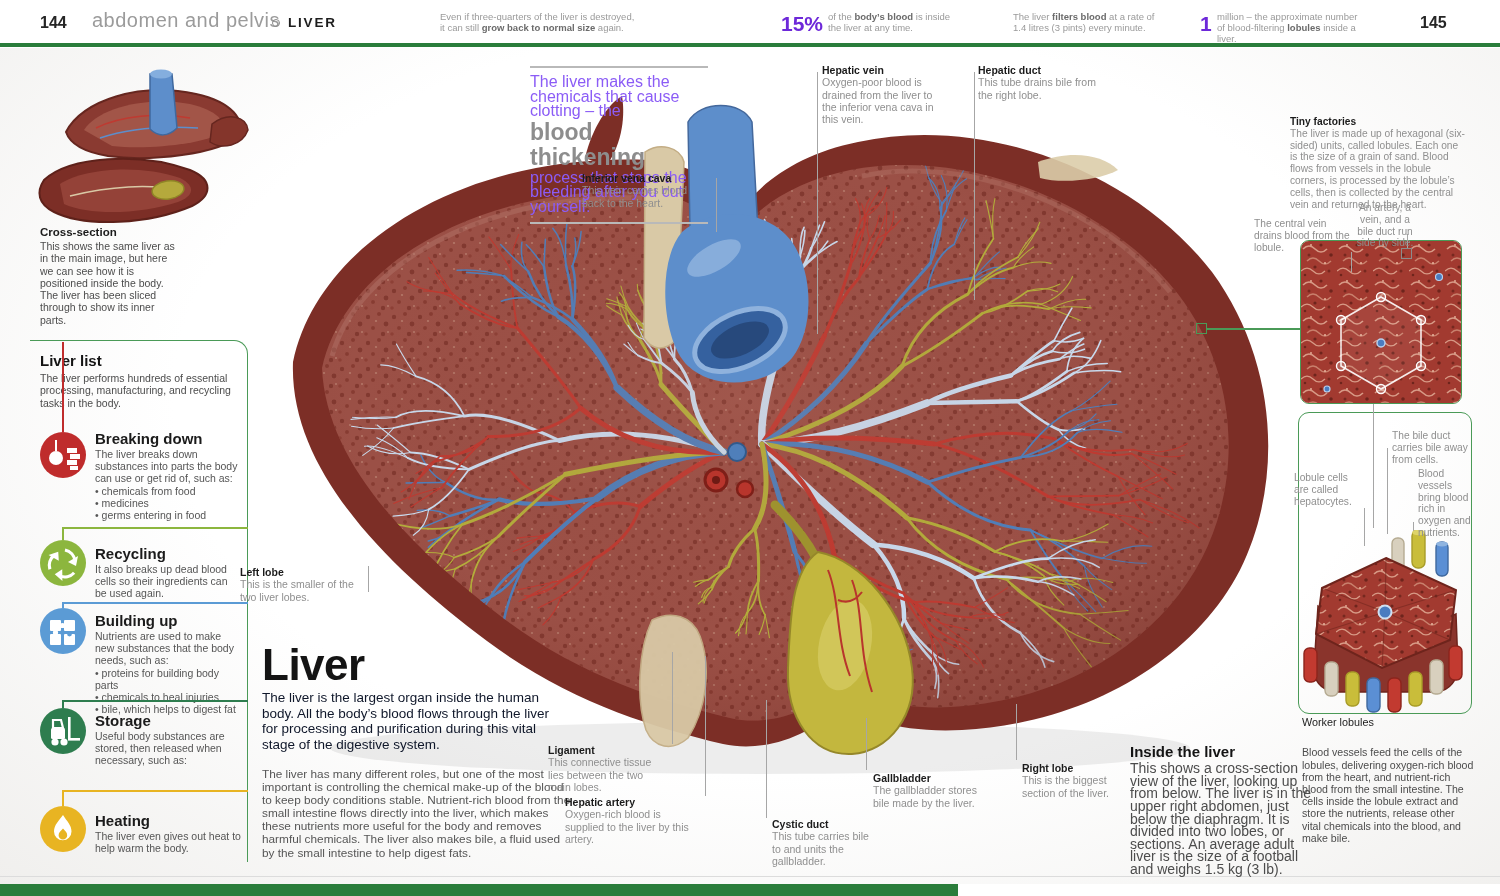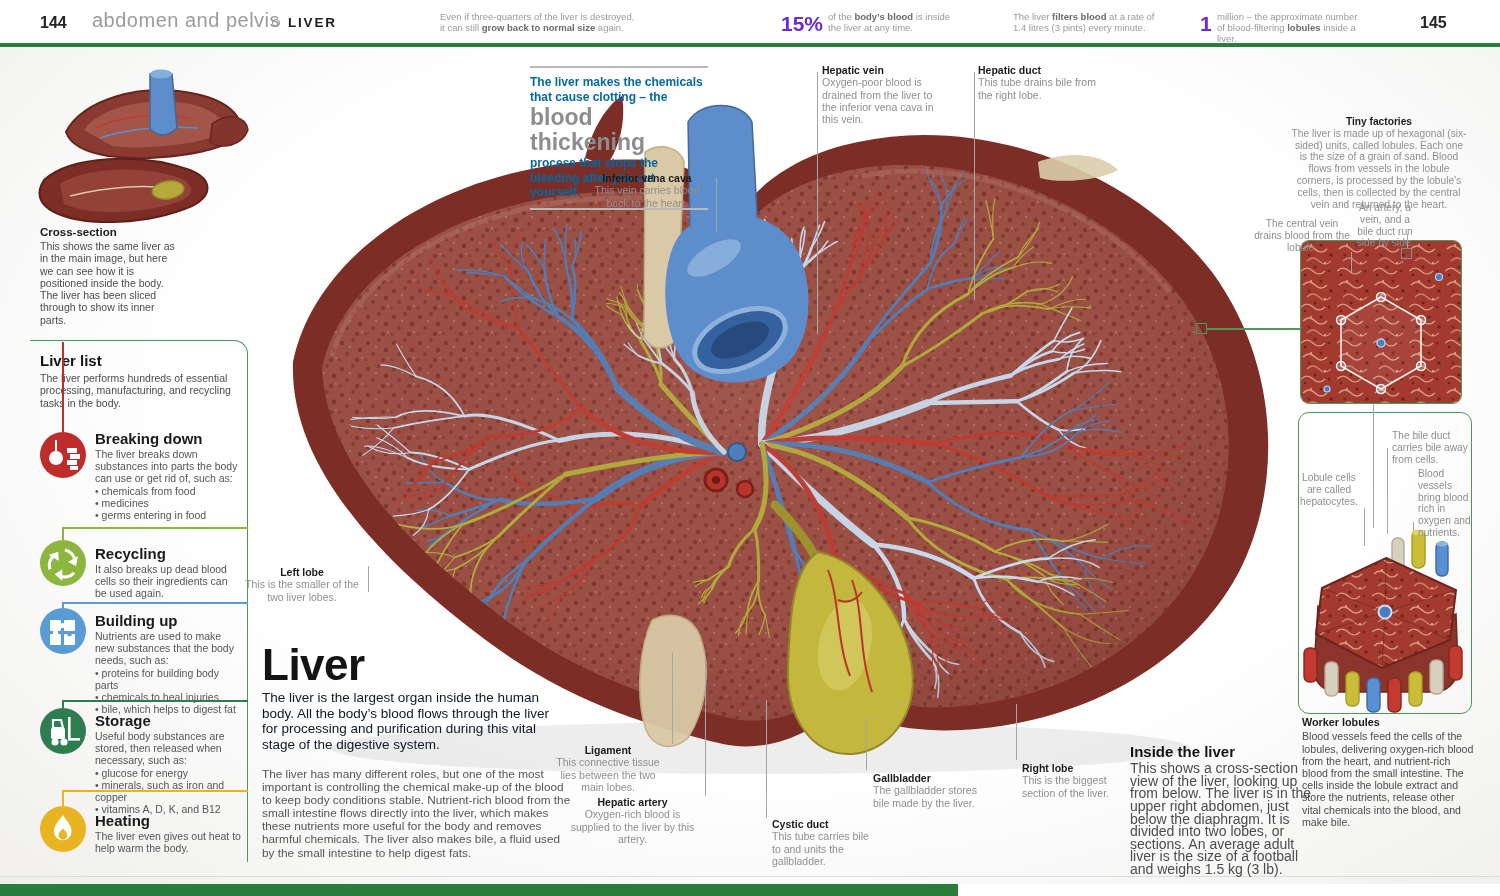--- a/index.html
+++ b/index.html
@@ -15,33 +15,33 @@
   .sep-circle{width:8px;height:8px;border:1.5px solid #8a8a8a;border-radius:50%}
   .topic{font-size:13.5px;font-weight:bold;letter-spacing:1.8px;color:#1d1d1d}
   .rule-green{position:absolute;left:0;top:43px;width:1500px;height:4px;background:#2a7d3b;z-index:6}
   .fact{position:absolute;font-size:9.5px;line-height:11px;color:#9a9a9a;z-index:6}
   .fact strong{color:#6b6b6b}
   .fact-big{position:absolute;font-size:21px;font-weight:bold;color:#6d28d9;z-index:6;line-height:21px}
   
   .lbl{position:absolute;z-index:7;font-size:10.5px;line-height:12.3px}
   .lbl .lt{font-weight:bold;color:#1b1b1b}
   .lbl .lb{color:#8f8f8f}
-  .ra{text-align:center}
+  .ra{text-align:left}
   .ca{text-align:center}
   .tiny{font-size:10.2px;line-height:11.8px}
   
   .ln{position:absolute;width:1px;background:#a6a6a6;z-index:5}
   .lnh{position:absolute;height:1px;background:#a6a6a6;z-index:5}
   .lng{background:#4a9a57;height:1.5px}
   .marker{position:absolute;border:1.5px solid #8c8c8c;background:transparent;z-index:5}
   .marker.green{border-color:#4a9a57}
   
   .clot{position:absolute;left:530px;top:66px;width:178px;z-index:7;
         border-top:2px solid #b9b9b9;border-bottom:2px solid #b9b9b9;padding:7px 0 8px}
-  .clot .cl{font-size:12px;font-weight:bold;color:#0369a1;line-height:14.5px}
+  .clot .cl{font-size:16px;font-weight:normal;color:#8b5cf6;line-height:14.5px}
   .clot .cb{font-size:23px;font-weight:bold;color:#8d8d8d;line-height:25px;margin:1px 0}
   
   .leftblock{position:absolute;z-index:7}
   .lc-h{font-size:11.5px;font-weight:bold;color:#1b1b1b;margin-bottom:2px}
   .lc-b{font-size:10.5px;color:#4c4c4c;line-height:12.3px}
   .listbox{position:absolute;left:30px;top:340px;width:218px;height:522px;z-index:4;
         border-top:1.5px solid #4a9a57;border-right:1.5px solid #4a9a57;border-top-right-radius:14px}
   .ll-title{font-size:15px;font-weight:bold;color:#141414}
   .sec{position:absolute;left:40px;width:208px;z-index:7}
   .sec .elbow{position:absolute;background:#888}
@@ -51,21 +51,21 @@
   .sec .sb{font-size:10.5px;color:#555;line-height:12.2px}
   .sec .bullets{font-size:10.5px;color:#555;line-height:12.2px}
   
   .art-title{position:absolute;left:262px;top:640px;font-size:44px;font-weight:bold;color:#141414;z-index:7;letter-spacing:-.5px}
   .art-intro{position:absolute;left:262px;top:690px;width:304px;font-size:13.5px;font-weight:normal;
         color:#0f172a;line-height:15.6px;z-index:7}
   .art-body{position:absolute;left:262px;top:768px;width:312px;font-size:11.8px;color:#565656;line-height:13.1px;z-index:7}
   
   .il-h{font-size:15px;font-weight:bold;color:#141414;margin-bottom:4px}
   .il-b{font-size:14px;color:#4c4c4c;line-height:12.6px}
-  .wk-h{font-size:10.8px;font-weight:bold;color:#1b1b1b;margin-bottom:2px}
+  .wk-h{font-size:10.8px;font-weight:normal;color:#1b1b1b;margin-bottom:18px}
   .wk-b{font-size:10.6px;color:#4c4c4c;line-height:12.2px}
   .gbox{position:absolute;border:1.5px solid #4a9a57;z-index:4;background:transparent}
   #texbox{left:1300px;top:240px;width:162px;height:164px;border-radius:9px;overflow:hidden;z-index:4}
   #lobbox{left:1298px;top:412px;width:174px;height:302px;border-radius:11px}
   .artsvg{position:absolute;z-index:2;pointer-events:none}
   
   .bottom-rule{position:absolute;left:0;top:876px;width:1500px;height:1px;background:#dcdcdc;z-index:6}
   .bottom-bar{position:absolute;left:0;top:884px;width:958px;height:12px;background:#2a7d3b;z-index:6}
 </style>
 </head>
@@ -686,25 +686,20 @@
       <rect x="11" y="20" width="14" height="11" rx="1.5" fill="#fff"></rect>
       <path d="M 13 20 L 13 12 L 21 12 L 23 20 Z" fill="none" stroke="#fff" stroke-width="2.2"></path>
       <rect x="28" y="9" width="2.6" height="23" fill="#fff"></rect>
       <rect x="28" y="30" width="12" height="2.6" fill="#fff"></rect>
       <circle cx="15" cy="34" r="3.6" fill="#fff"></circle>
         <circle cx="24" cy="34" r="3.6" fill="#fff"></circle>
     </svg>
     <div class="stext" style="top:12px">
       <div class="sh">Storage</div>
       <div class="sb">Useful body substances are stored, then released when necessary, such as:</div>
-      <div class="bullets">
-          <div>• glucose for energy</div>
-          <div>• minerals, such as iron and copper</div>
-          <div>• vitamins A, D, K, and B12</div>
-        </div>
     </div>
   </div>
 
   <div class="sec" style="top:790px;height:72px">
     <div class="elbow" style="left: 22px; top: 0px; width: 186px; height: 2px; background: rgb(232, 180, 34);"></div>
     <div class="elbow" style="left: 22px; top: 0px; width: 2px; height: 16px; background: rgb(232, 180, 34);"></div>
     <svg class="icon" style="top:16px" width="46" height="46" viewBox="0 0 46 46">
       <circle class="icon-circle" cx="23" cy="23" r="23" fill="#e8b422"></circle>
       <path d="M23 9 C27 15.5 31.5 19 31.5 25.5 A8.7 8.7 0 1 1 14 25.5 C14 19 19 14.5 23 9 Z" fill="#fff"></path>
       <path class="notch" d="M23 22.5 C25.2 25.3 27.2 26.3 27.2 29.3 A4.3 4.3 0 1 1 18.6 29.3 C18.6 26.3 20.8 25 23 22.5 Z" fill="#e8b422"></path>

